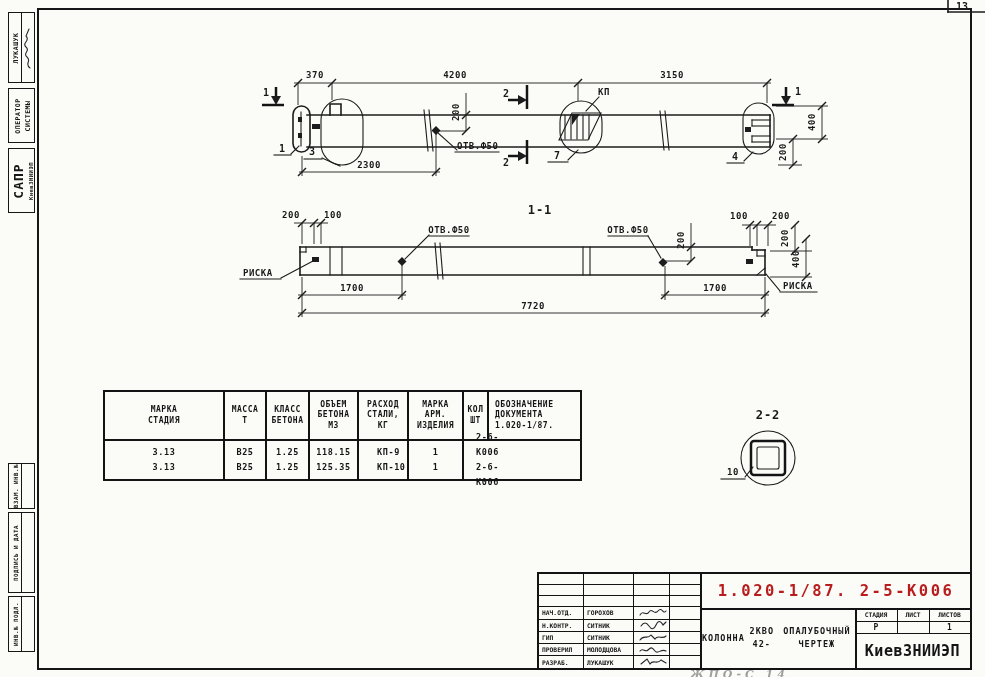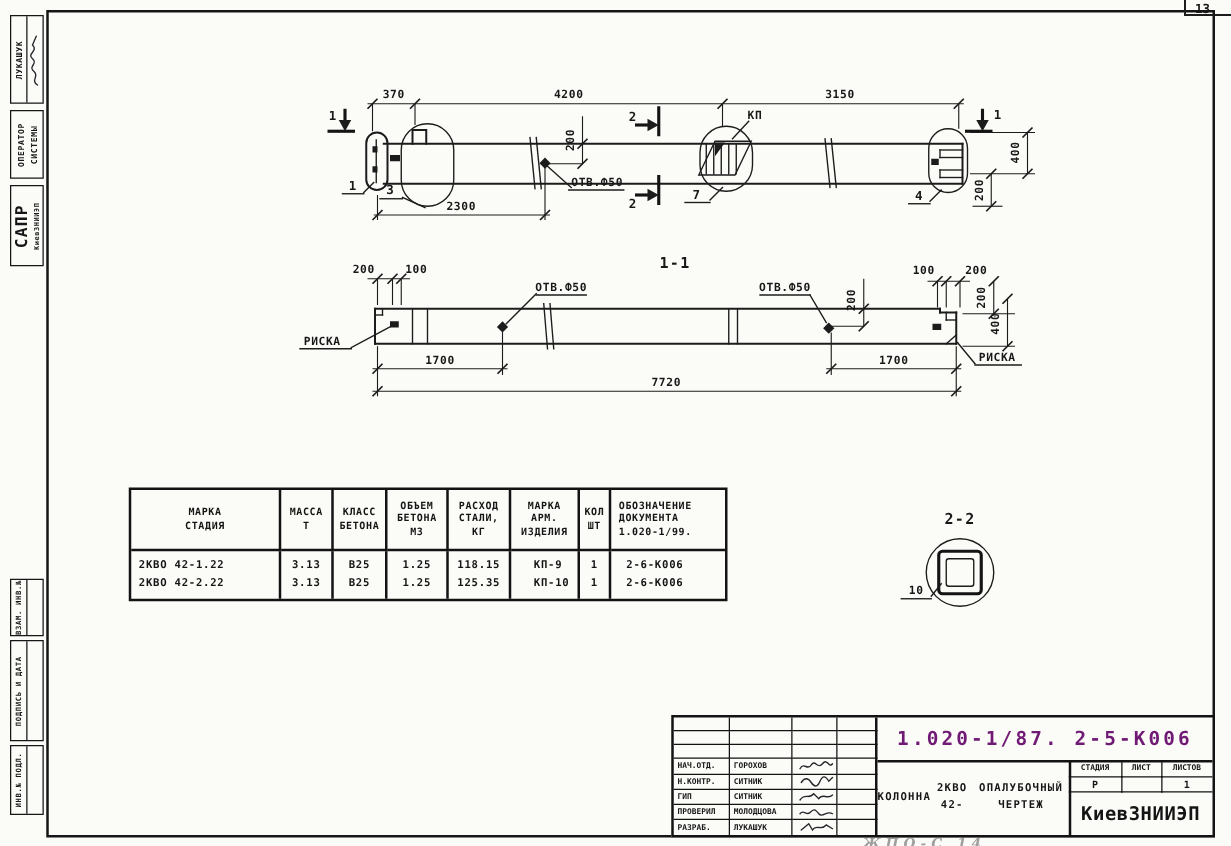--- a/index.html
+++ b/index.html
@@ -31,21 +31,21 @@
   .spec .brow .cell{height:38px;font-size:8.5px;line-height:15px;letter-spacing:.6px;}
   .spec .al{align-items:flex-start;text-align:left;padding-left:6px;}
   
   .notes{position:absolute;left:148px;top:597px;font:700 8.5px "DejaVu Sans Mono",monospace;color:#1a1a1a;line-height:15px;letter-spacing:.4px;white-space:nowrap;}
   
   .tb{position:absolute;left:537px;top:572px;width:435px;height:98px;border:2.2px solid #131313;box-sizing:border-box;background:#fbfbf8;}
   .tb .roles{position:absolute;left:0;top:0;width:163px;height:100%;display:grid;grid-template-columns:45px 50px 36px 32px;grid-template-rows:11px 11px 11.4px repeat(5,12.2px);border-right:2px solid #131313;box-sizing:border-box;}
   .tb .roles .c{border-right:1.6px solid #131313;border-bottom:1.6px solid #131313;box-sizing:border-box;display:flex;align-items:center;font:700 6.3px "DejaVu Sans Mono",monospace;color:#161616;padding-left:3px;overflow:hidden;white-space:nowrap;}
   .tb .roles .c:nth-child(4n){border-right:none;}
   .tb .roles .c.last{border-bottom:none;}
-  .tb .docnum{position:absolute;left:163px;top:0;width:268px;height:34px;border-bottom:2px solid #131313;display:flex;align-items:center;justify-content:center;font:700 15.5px "DejaVu Sans Mono",monospace;letter-spacing:2.5px;color:#701a75;white-space:nowrap;}
+  .tb .docnum{position:absolute;left:163px;top:0;width:268px;height:34px;border-bottom:2px solid #131313;display:flex;align-items:center;justify-content:center;font:700 15.5px "DejaVu Sans Mono",monospace;letter-spacing:2.5px;color:#b91c1c;white-space:nowrap;}
   .tb .subject{position:absolute;left:163px;top:34px;width:153px;height:60px;border-right:2px solid #131313;display:flex;flex-direction:row;align-items:center;justify-content:center;font:700 8.5px "DejaVu Sans Mono",monospace;color:#161616;line-height:13px;letter-spacing:1px;text-align:center;}
   .tb .shead{position:absolute;top:34px;height:13px;display:flex;align-items:center;justify-content:center;font:700 6.3px "DejaVu Sans Mono",monospace;color:#161616;border-bottom:1.6px solid #131313;border-right:1.6px solid #131313;}
   .tb .sval{position:absolute;top:47px;height:12px;display:flex;align-items:center;justify-content:center;font:700 8px "DejaVu Sans Mono",monospace;color:#161616;border-bottom:1.8px solid #131313;border-right:1.6px solid #131313;}
   .tb .org{position:absolute;left:316px;top:59px;width:115px;height:35px;display:flex;align-items:center;justify-content:center;font:700 15px "DejaVu Sans Mono",monospace;color:#141414;letter-spacing:.5px;white-space:nowrap;}
   .sigcell{display:flex;align-items:center;justify-content:center;}
   .scribble{position:absolute;left:690px;top:668px;font:italic 700 11px "DejaVu Serif",serif;color:#555;opacity:.55;letter-spacing:4px;white-space:nowrap;}
 </style>
 </head>
 <body>
 
@@ -345,28 +345,24 @@
           <span>АРМ.</span>
           <span>ИЗДЕЛИЯ</span>
         </div>
       <div class="cell">
           <span>КОЛ</span>
           <span>ШТ</span>
         </div>
       <div class="cell al">
           <span>ОБОЗНАЧЕНИЕ</span>
           <span>ДОКУМЕНТА</span>
-          <span>1.020-1/99.</span>
+          <span>1.020-1/87.</span>
         </div>
     </div>
     <div class="brow">
-      <div class="cell al">
-          <span>2КВО 42-1.22</span>
-          <span>2КВО 42-2.22</span>
-        </div>
       <div class="cell">
           <span>3.13</span>
           <span>3.13</span>
         </div>
       <div class="cell">
           <span>В25</span>
           <span>В25</span>
         </div>
       <div class="cell">
           <span>1.25</span>

